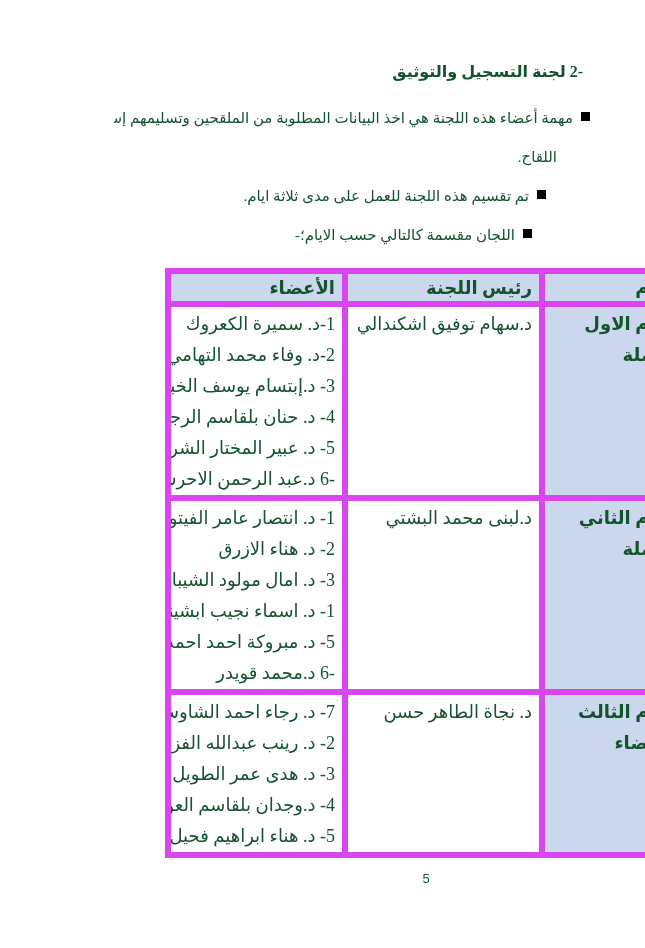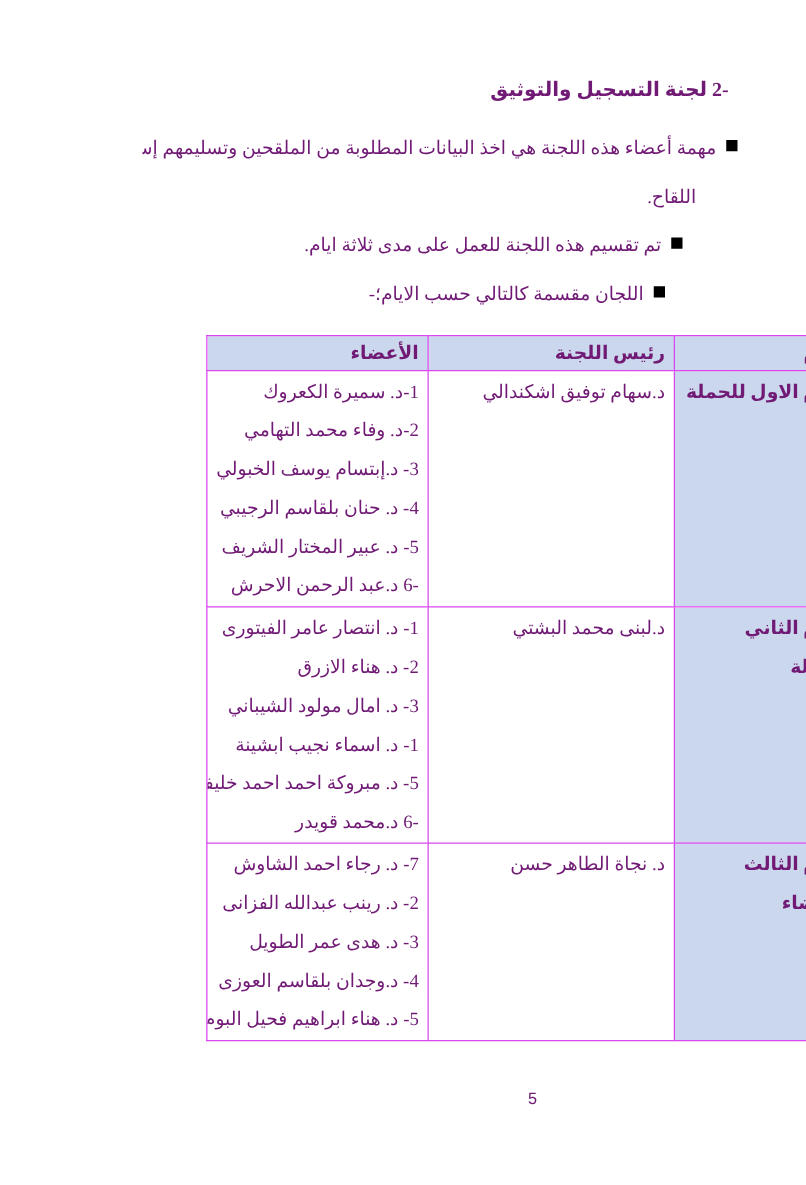--- a/index.html
+++ b/index.html
@@ -1,40 +1,40 @@
 <!DOCTYPE html>
 <html lang="ar" dir="rtl"><head>
 <meta charset="utf-8">
 <style>
   html,body { margin:0; padding:0; background:#ffffff; }
   .page {
     position:relative; width:531px; height:948px; background:#ffffff;
-    font-family:"Liberation Serif","DejaVu Sans",serif; color:#701a75;
+    font-family:"Liberation Serif","DejaVu Sans",serif; color:#14532d;
     direction:rtl; overflow:hidden;text-decoration:underline;
   }
   .heading {
     position:absolute; top:62px; right:62px;
     font-size:16px; font-weight:bold; white-space:nowrap;
   }
   .bullet { position:absolute; font-size:15px; white-space:nowrap;text-align:right; }
   .b1  { top:109px; right:55px;  }
   .b1b { top:148px; right:88px;  }
   .b2  { top:187px; right:99px;  }
   .b3  { top:226px; right:113px; }
   .sq {
     display:inline-block; width:9px; height:9px; background:#000;
     margin-left:8px; vertical-align:2px;
   }
   table.committee {
     position:absolute; top:268px; left:51px; width:522px;
     border-collapse:collapse; table-layout:fixed;
   }
   table.committee td {
-    border:1px solid #d946ef; vertical-align:top;
-    padding:2px 7px 0 7px; font-size:15px; line-height:31px;
+    border:6px solid #d946ef; vertical-align:top;
+    padding:2px 7px 0 7px; font-size:18px; line-height:31px;
     overflow:hidden;
   }
   tr.hdr td {
     background:#cbd7ec; font-weight:bold;
     height:26px; line-height:26px; padding-top:1px;
   }
   td.day { background:#cbd7ec; font-weight:bold; }
   tr.r1 { height:184px; }
   tr.r2 { height:184px; }
   tr.r3 { height:145px; }

